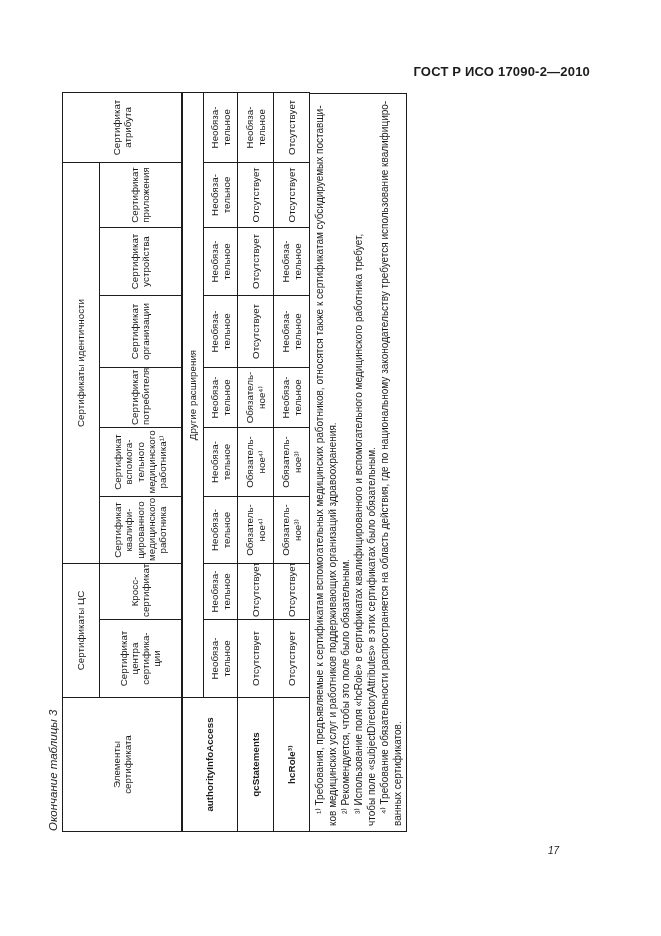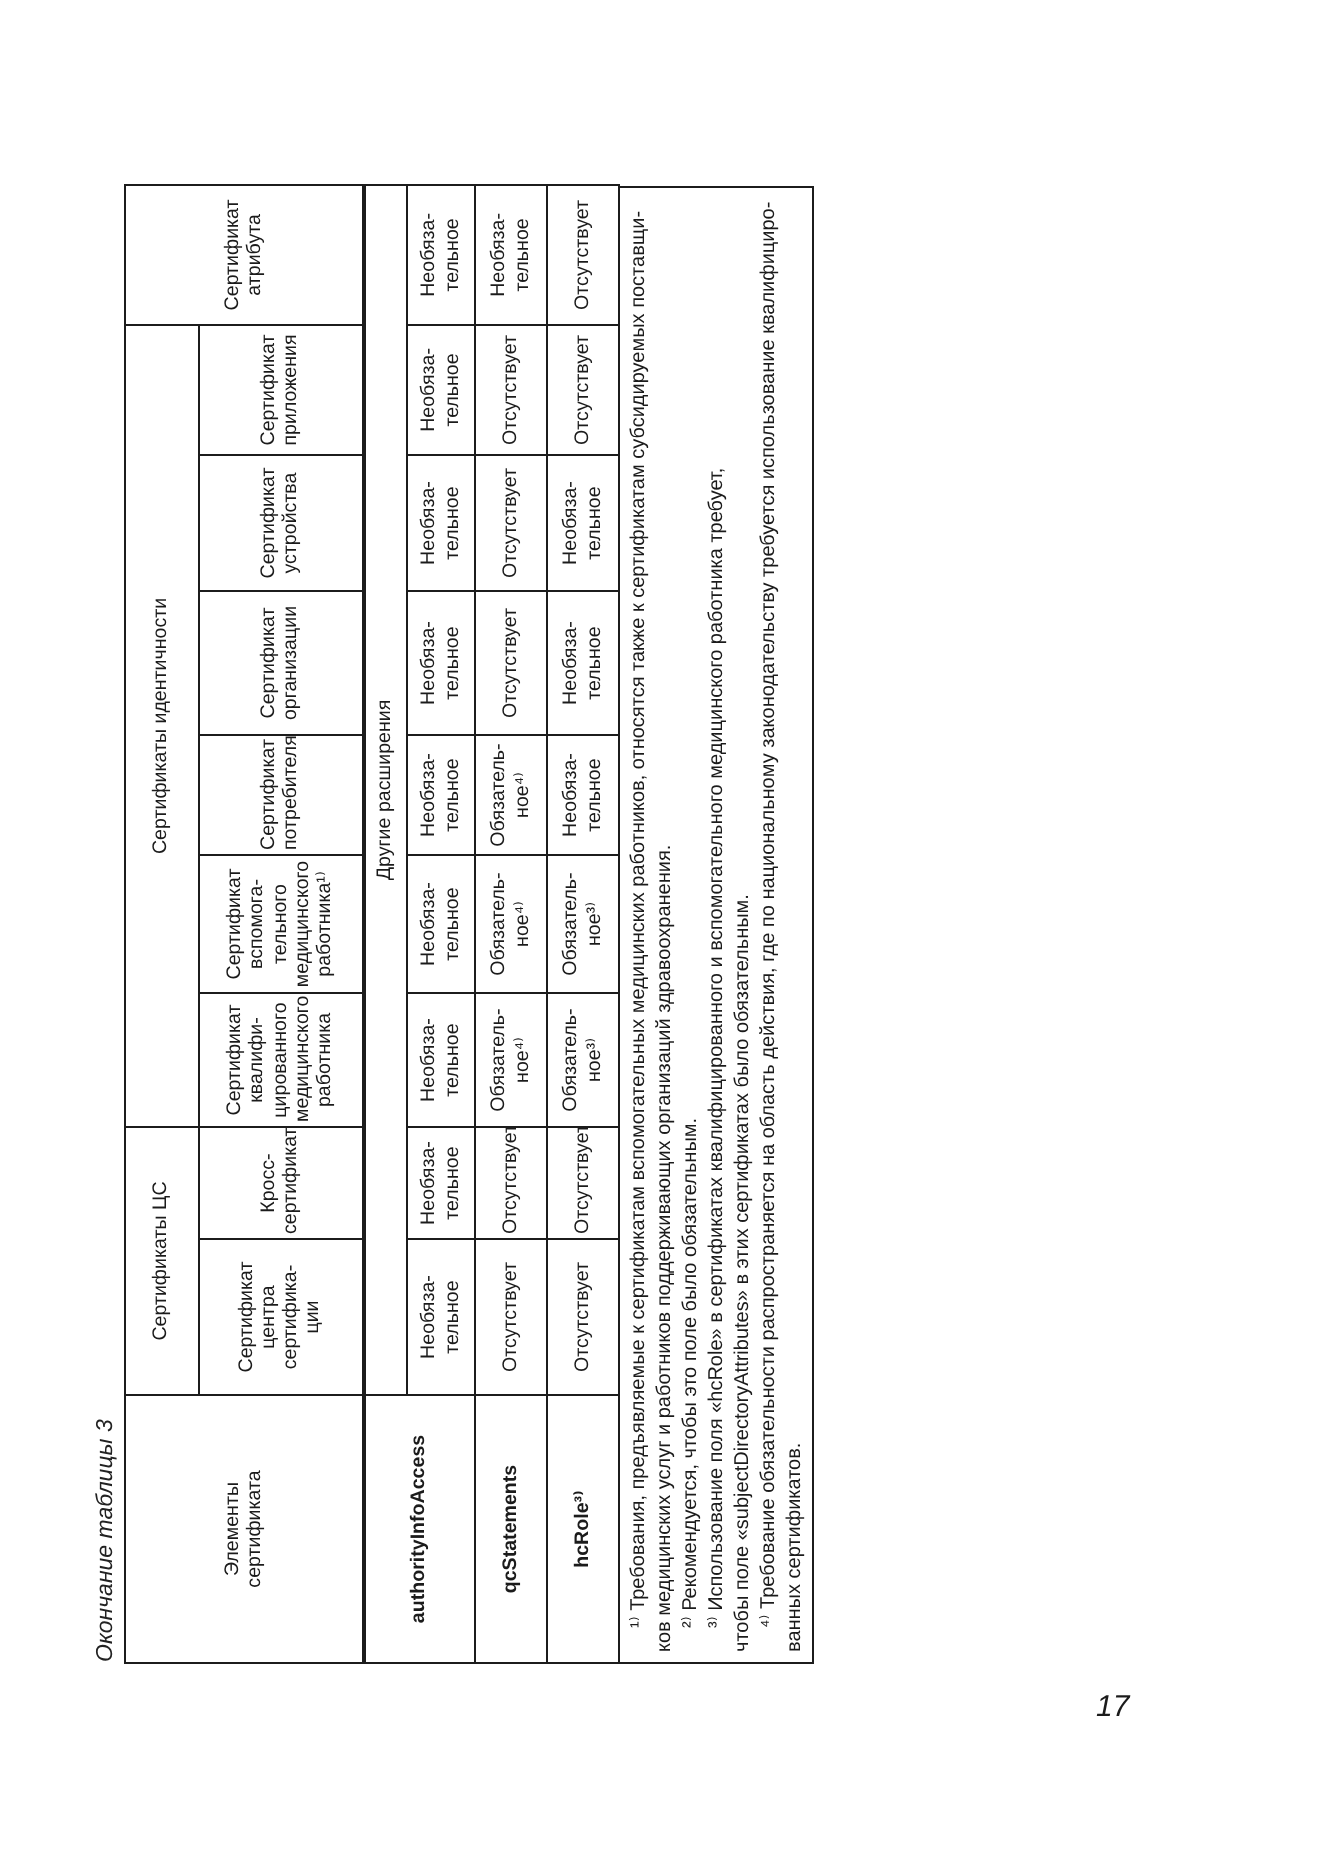--- a/index.html
+++ b/index.html
@@ -1,20 +1,20 @@
 <!DOCTYPE html>
 <html><head>
 <meta charset="utf-8">
 <style>
   html,body{margin:0;padding:0;background:#e8e8e8;}
   .page{position:relative;width:661px;height:936px;background:#ffffff;overflow:hidden;
         font-family:"Liberation Sans","DejaVu Sans",sans-serif;color:#1b1b1b;}
   .running-head{position:absolute;top:64px;right:71px;font-size:13px;font-weight:bold;
         letter-spacing:.2px;}
-  .page-number{position:absolute;top:845px;left:548px;font-size:15px;font-style:italic;}
+  .page-number{position:absolute;top:845px;left:548px;font-size:10px;font-style:italic;}
   
   .rot{position:absolute;left:47px;top:832px;width:739px;height:359px;
        transform:rotate(-90deg);transform-origin:0 0;}
   .caption{height:15px;font-size:11.5px;font-style:italic;padding-left:1px;color:#222;}
   table.t{border-collapse:collapse;table-layout:fixed;width:739px;}
   table.t td{border:1px solid #1c1c1c;font-size:9.8px;line-height:11.2px;
        text-align:center;vertical-align:middle;padding:1px 2px;white-space:pre-line;
        overflow:hidden;}
   tr.h1{height:37px;} tr.h2{height:82px;} tr.sp{height:22px;}
   tr.r1{height:34px;} tr.r2{height:36px;} tr.r3{height:36px;}
@@ -24,20 +24,21 @@
   .footnotes{width:739px;height:97px;box-sizing:border-box;border:1px solid #1c1c1c;
        border-top:none;padding:3px 5px 0 5px;}
   .fn{font-size:10px;line-height:13px;white-space:nowrap;}
   .fn.ind{text-indent:12px;}
 </style>
 </head>
 <body>
 
 <div class="page">
 
+  <div class="running-head">ГОСТ Р ИСО 17090-2—2010</div>
 
   <div class="rot">
 
     <div class="caption">Окончание таблицы 3</div>
 
     <table class="t">
       <colgroup>
         <col style="width:134px">
           <col style="width:78px">
           <col style="width:56px">

